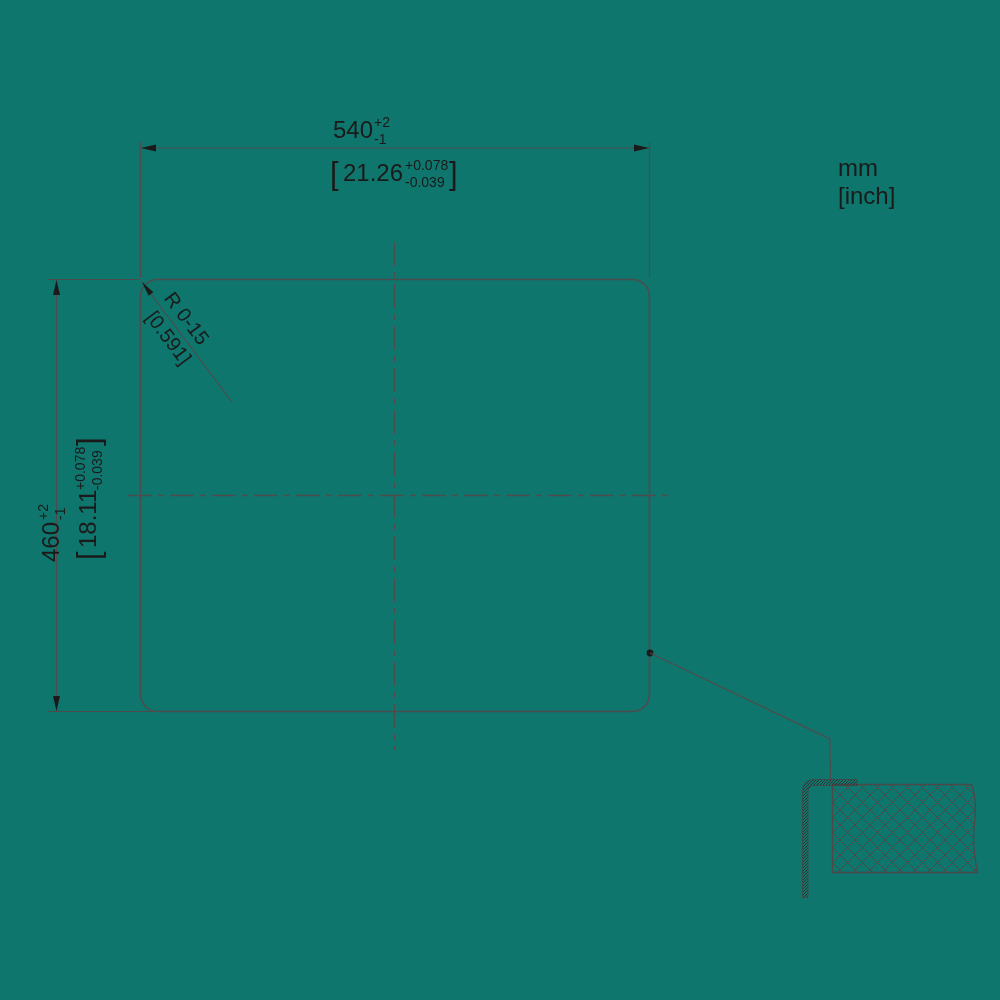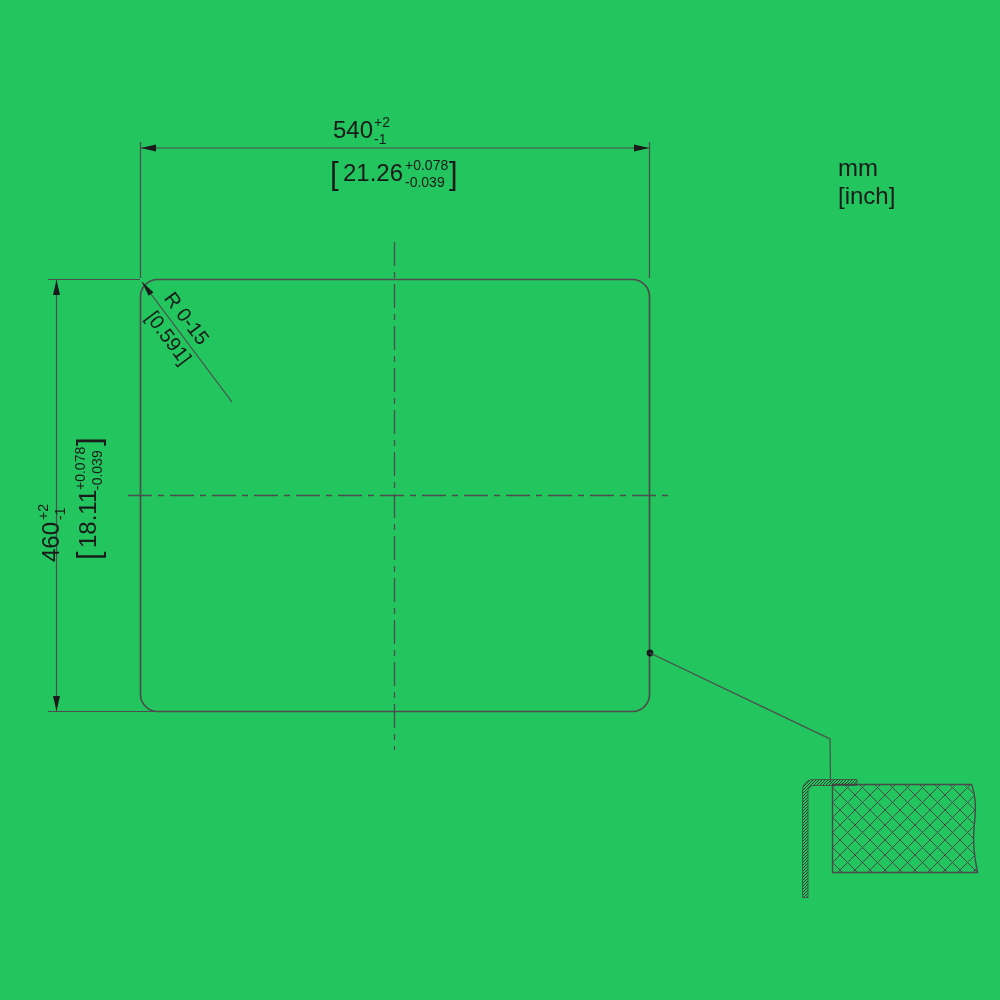--- a/index.html
+++ b/index.html
@@ -1,17 +1,17 @@
 <!DOCTYPE html>
 <html><head>
 <meta charset="utf-8">
 <style>
   html,body{margin:0;padding:0;background:#ffffff;}
   .canvas{
-    position:relative;width:1000px;height:1000px;background:#22c55e;
+    position:relative;width:1000px;height:1000px;background:#0f766e;
     font-family:"Liberation Sans", sans-serif;overflow:hidden;
   }
   svg{display:block;}
   .ln{stroke:#4d4d4d;fill:none;}
   .thick{stroke-width:1.7;}
   .thin{stroke-width:1.2;}
   .center{stroke-width:1.3;stroke-dasharray:24 6 6 6;}
   .arrow{fill:#1a1a1a;stroke:none;}
   .txt{fill:#1a1a1a;}
   .t24{font-size:24px;}

